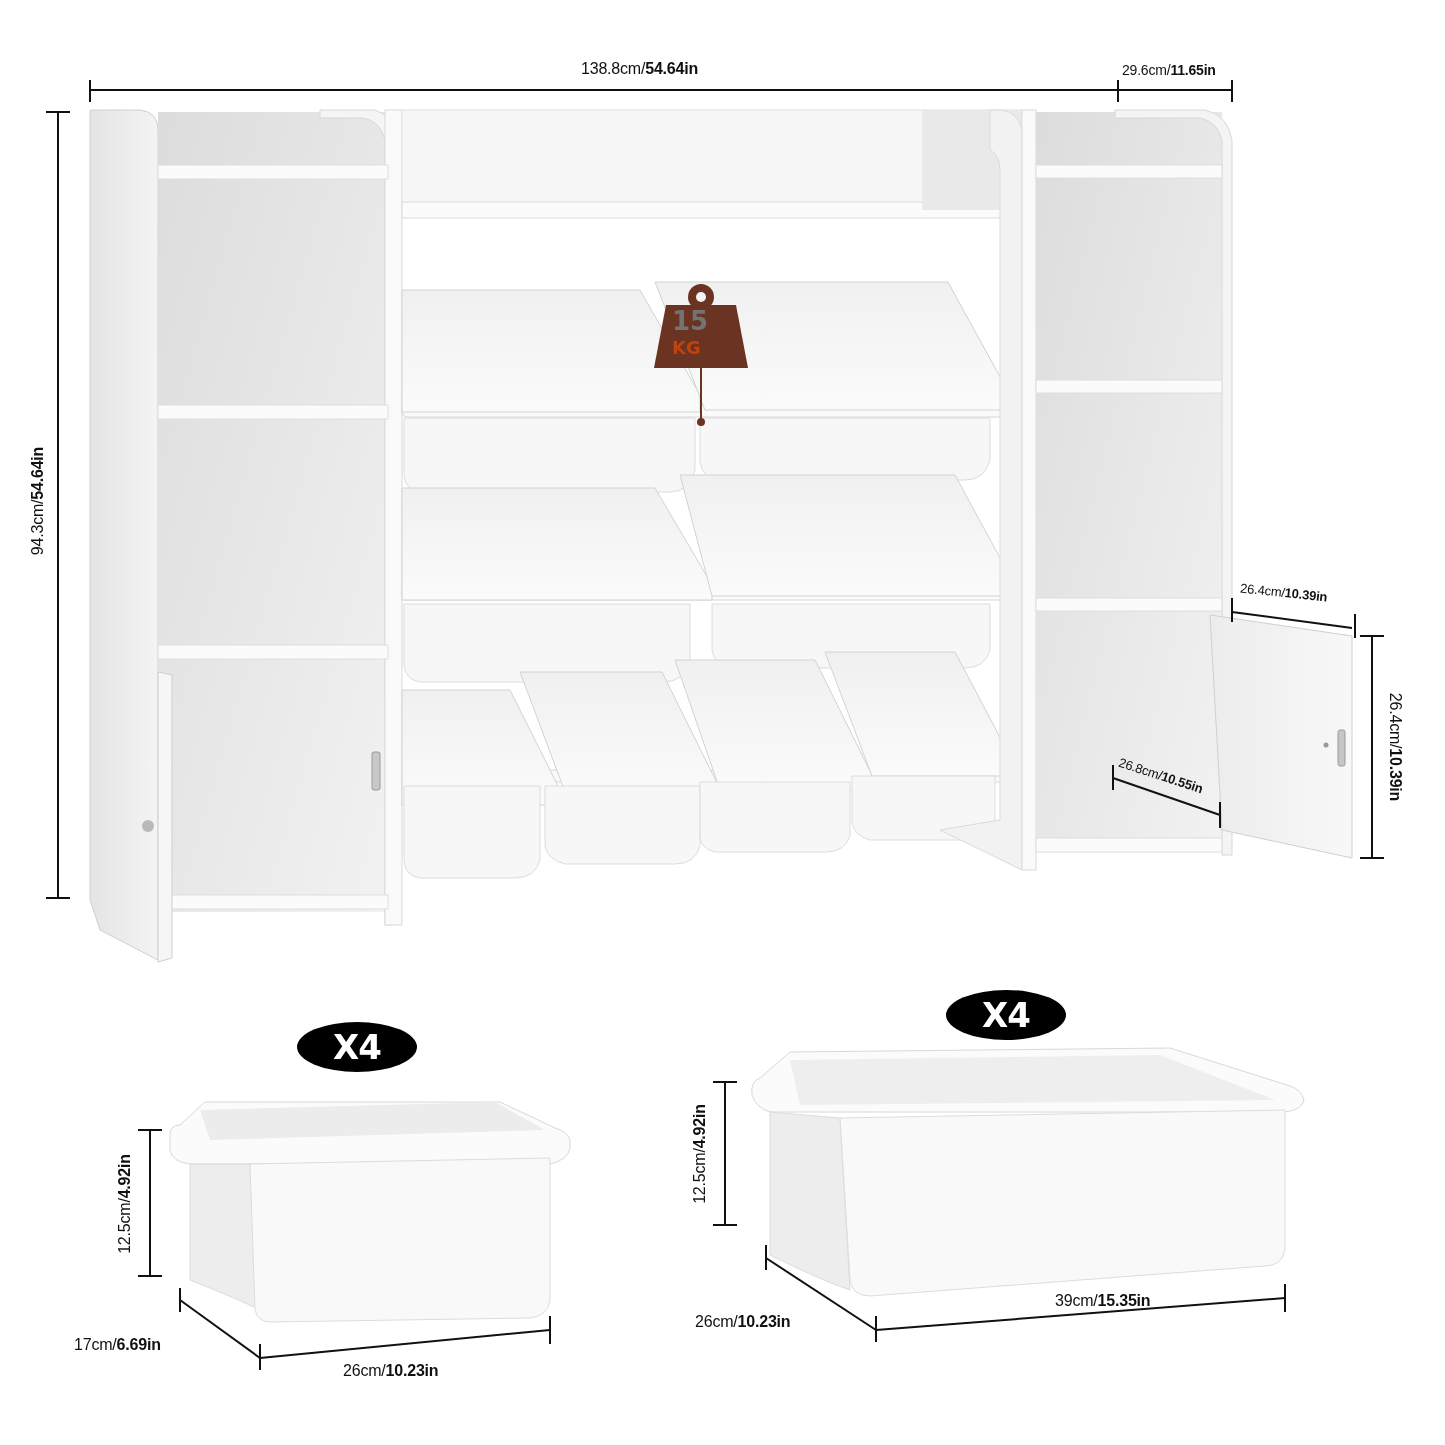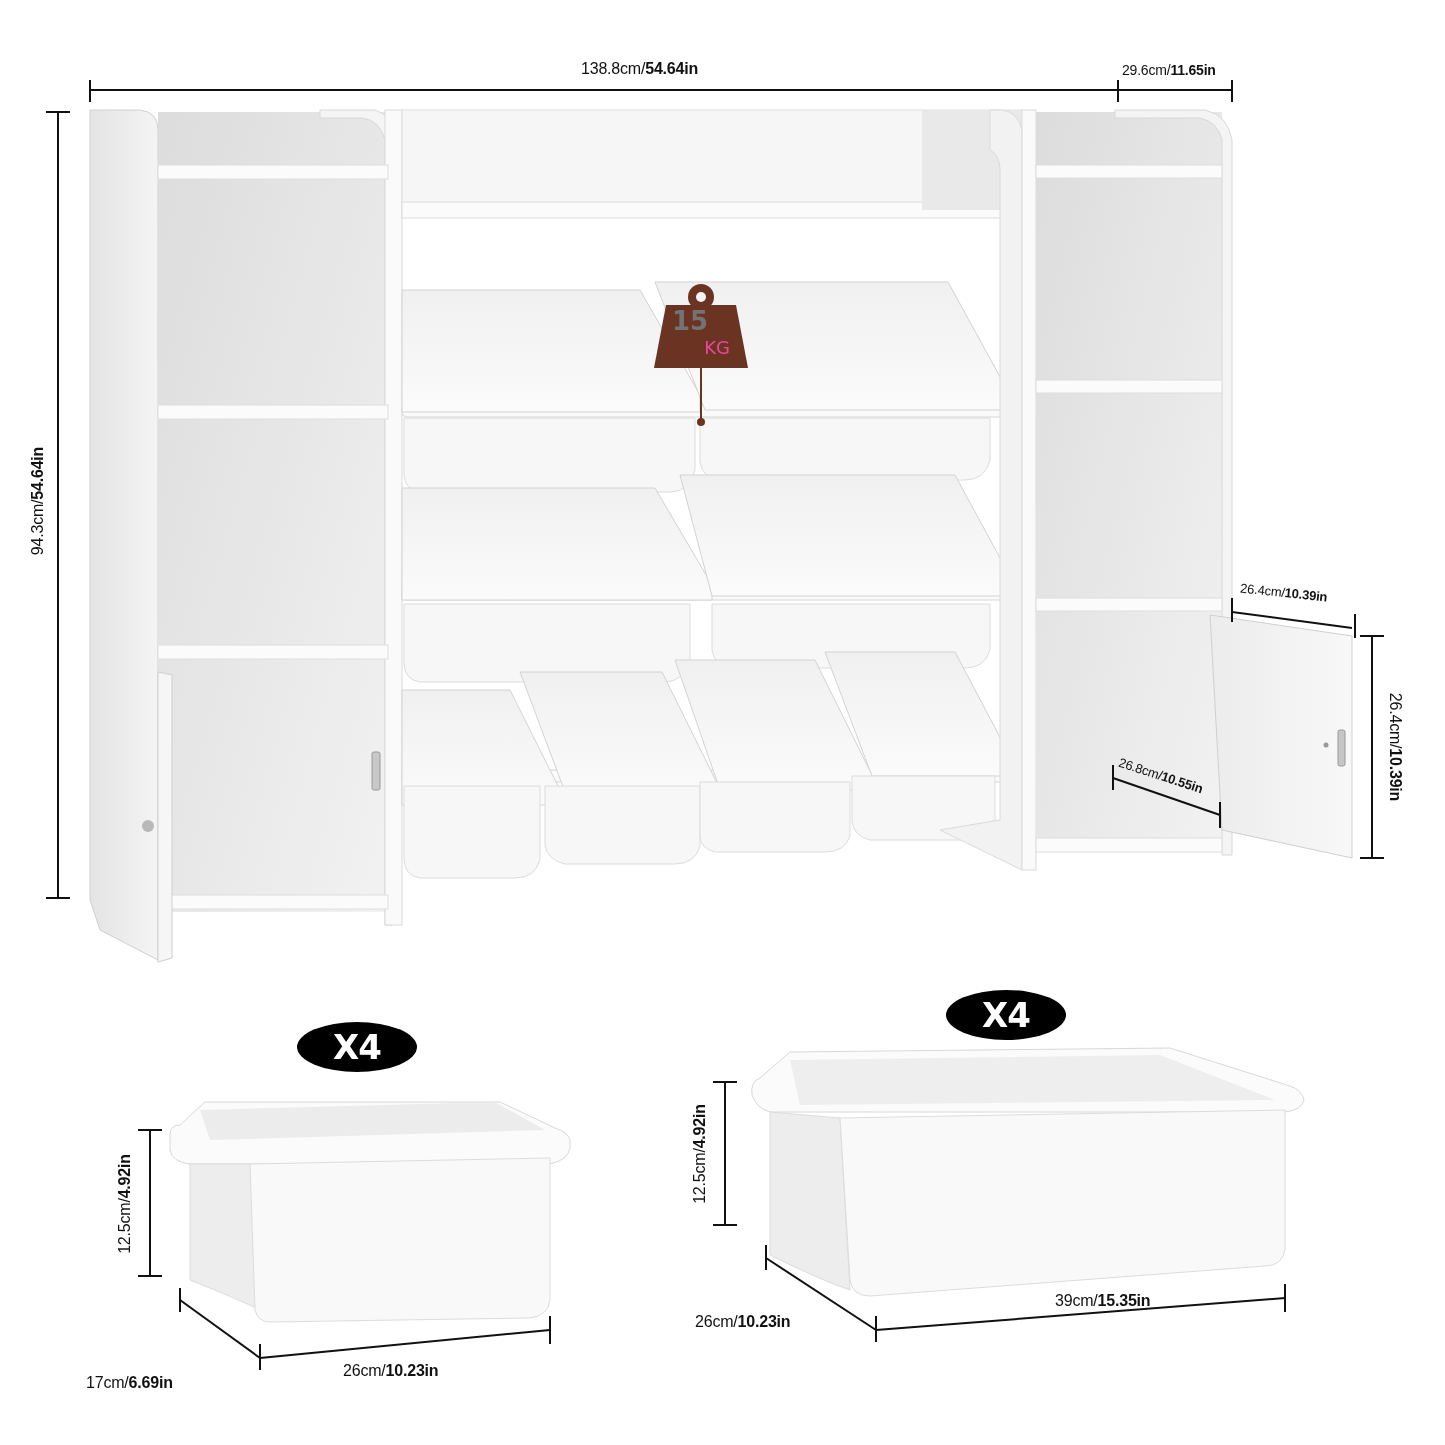--- a/index.html
+++ b/index.html
@@ -148,21 +148,21 @@
 
 <div class="abs dim-text vtext-cw" style="left:1330px;top:738px;width:130px;text-align:center;">
   <span>26.4cm/</span><b>10.39in</b>
 </div>
 
 <div class="abs dim-text" style="left:1117px;top:768px;font-size:13px;transform:rotate(18deg);">
   <span>26.8cm/</span><b>10.55in</b>
 </div>
 
 <div class="abs" style="left:672px;top:308px;width:58px;text-align:left;color:#737373;font-weight:700;font-size:26px;line-height:26px;font-family:'DejaVu Sans',sans-serif;">15</div>
-<div class="abs" style="left:672px;top:338px;width:58px;text-align:right;color:#ec4899;font-weight:400;font-size:18px;line-height:20px;font-family:'DejaVu Sans',sans-serif;">KG</div>
+<div class="abs" style="left:672px;top:338px;width:58px;text-align:left;color:#c2410c;font-weight:700;font-size:18px;line-height:20px;font-family:'DejaVu Sans',sans-serif;">KG</div>
 
 <svg width="1445" height="445" style="left:0;top:1000px;">
 
   <g>
     <path d="M180 125 Q170 125 170 135 L170 150 Q172 162 190 164 L550 164 Q568 160 570 148 L570 140 Q568 132 555 128 L500 102 L205 102 Z" fill="#fbfbfb" stroke="#d8d8d8"></path>
     <path d="M200 110 L495 102 L545 130 L210 140 Z" fill="#ececec"></path>
     <path d="M190 164 L250 164 L260 310 Q240 300 190 280 Z" fill="#ededed" stroke="#dcdcdc"></path>
     <path d="M250 164 L550 158 L550 300 Q548 316 530 318 L270 322 Q258 322 255 310 Z" fill="#f9f9f9" stroke="#dcdcdc"></path>
   </g>
 
@@ -192,21 +192,21 @@
     <line x1="1285" y1="284" x2="1285" y2="312"></line>
   </g>
 </svg>
 
 <div class="badge" style="left:297px;top:1022px;width:120px;height:50px;">X4</div>
 <div class="badge" style="left:946px;top:990px;width:120px;height:50px;">X4</div>
 
 <div class="abs dim-text vtext" style="left:55px;top:1195px;width:140px;text-align:center;">
   <span>12.5cm/</span><b>4.92in</b>
 </div>
-<div class="abs dim-text" style="left:86px;top:1336px;margin-top:38px;">
+<div class="abs dim-text" style="left:74px;top:1336px;">
   <span>17cm/</span><b>6.69in</b>
 </div>
 <div class="abs dim-text" style="left:343px;top:1362px;">
   <span>26cm/</span><b>10.23in</b>
 </div>
 
 <div class="abs dim-text vtext" style="left:630px;top:1145px;width:140px;text-align:center;">
   <span>12.5cm/</span><b>4.92in</b>
 </div>
 <div class="abs dim-text" style="left:695px;top:1313px;">

